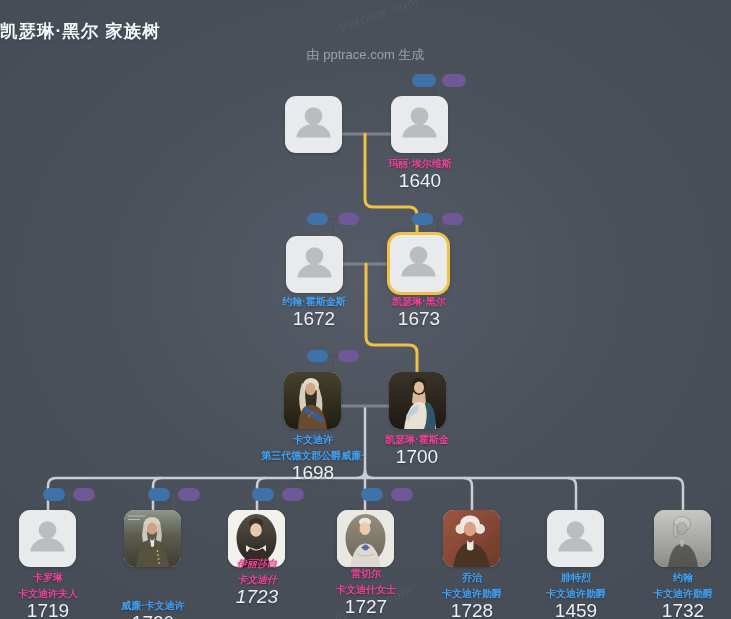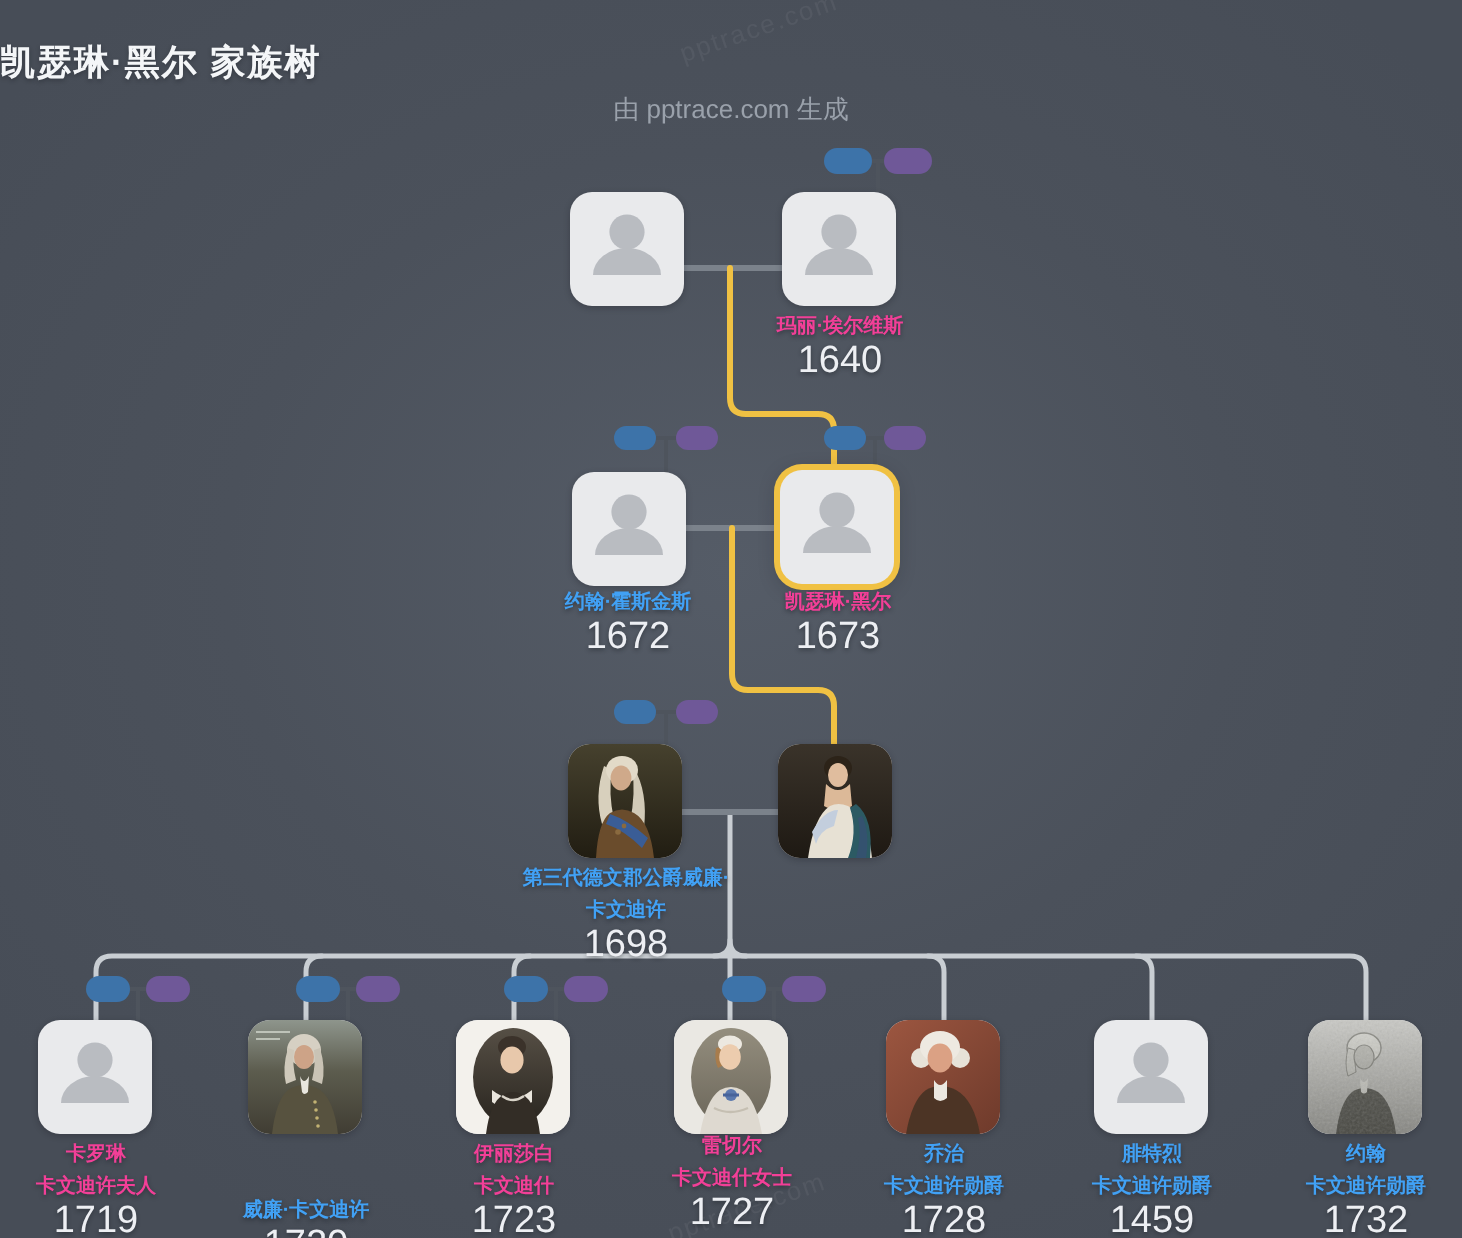--- a/index.html
+++ b/index.html
@@ -161,23 +161,27 @@
       <rect width="57" height="57" fill="url(#gF)"></rect>
       <path d="M24 20 Q30 26 36 20 L37 31 Q30 35 23 31 Z" fill="#dcb998"></path>
       <ellipse cx="30" cy="12" rx="7" ry="6" fill="#2c2318"></ellipse>
       <ellipse cx="30" cy="15.5" rx="5" ry="6" fill="#e0bd9e"></ellipse>
       <path d="M15 57 Q18 36 26 31 Q30 29 35 31 Q45 36 47 57 Z" fill="#e7e1d4"></path>
       <path d="M17 44 Q23 33 30 33 L28 41 Q21 43 19 50 Z" fill="#c3cedd"></path>
       <path d="M39 30 Q48 37 46 57 L35 57 Q40 44 36 32 Z" fill="#2c5a63"></path>
       <path d="M42 36 Q46 44 44 57 L39 57 Q42 46 40 37 Z" fill="#34526f"></path>
     </svg>
   </div>
+  <div class="label z1" style="left:417px;top:432px;">
+    <div class="name f">凯瑟琳·霍斯金</div>
+    <div class="year">1700</div>
+  </div>
   <div class="label z2" style="left:313px;top:432px;">
+    <div class="name m">卡文迪许</div>
     <div class="name m">第三代德文郡公爵威廉·</div>
-    <div class="name m">卡文迪许</div>
     <div class="year">1698</div>
   </div>
 
   <div class="person-card" style="left:19px;top:510px;">
     <svg viewBox="0 0 57 57" width="57" height="57">
       <circle cx="28.5" cy="20" r="8.8" fill="#b9bcc1"></circle>
         <path d="M11.5 41.5 A17 13.5 0 0 1 45.5 41.5 Z" fill="#b9bcc1"></path>
     </svg>
   </div>
   <div class="label" style="left:48px;top:570px;">
@@ -224,21 +228,21 @@
         </defs>
       <rect width="57" height="57" fill="#f3f1ec"></rect>
       <ellipse cx="28.5" cy="28.5" rx="20" ry="24.5" fill="url(#gOv3)"></ellipse>
       <ellipse cx="28" cy="13.5" rx="7" ry="5.5" fill="#3b322a"></ellipse>
       <ellipse cx="28" cy="20" rx="5.8" ry="6.8" fill="#e8c8ab"></ellipse>
       <path d="M18 35 Q28 43 38 35 L38 41 Q28 49 18 41 Z" fill="#eae6dd"></path>
       <path d="M15 57 Q17 41 24 37 Q28.5 35 33 37 Q40 41 42 57 Z" fill="#332d26"></path>
       <path d="M23 38 Q28.5 42 34 38" stroke="#d9d4c9" stroke-width="1.2" fill="none"></path>
     </svg>
   </div>
-  <div class="label" style="left:257px;top:570px;">
+  <div class="label" style="left:257px;top:556px;font-style:italic;">
     <div class="name f">伊丽莎白</div>
     <div class="name f">卡文迪什</div>
     <div class="year">1723</div>
   </div>
 
   <div class="person-card" style="left:337px;top:510px;">
     <svg viewBox="0 0 57 57" width="57" height="57">
       <defs>
           <linearGradient id="gOv4" x1="0" y1="0" x2="0" y2="1">
         <stop offset="0" stop-color="#948e7e"></stop>

